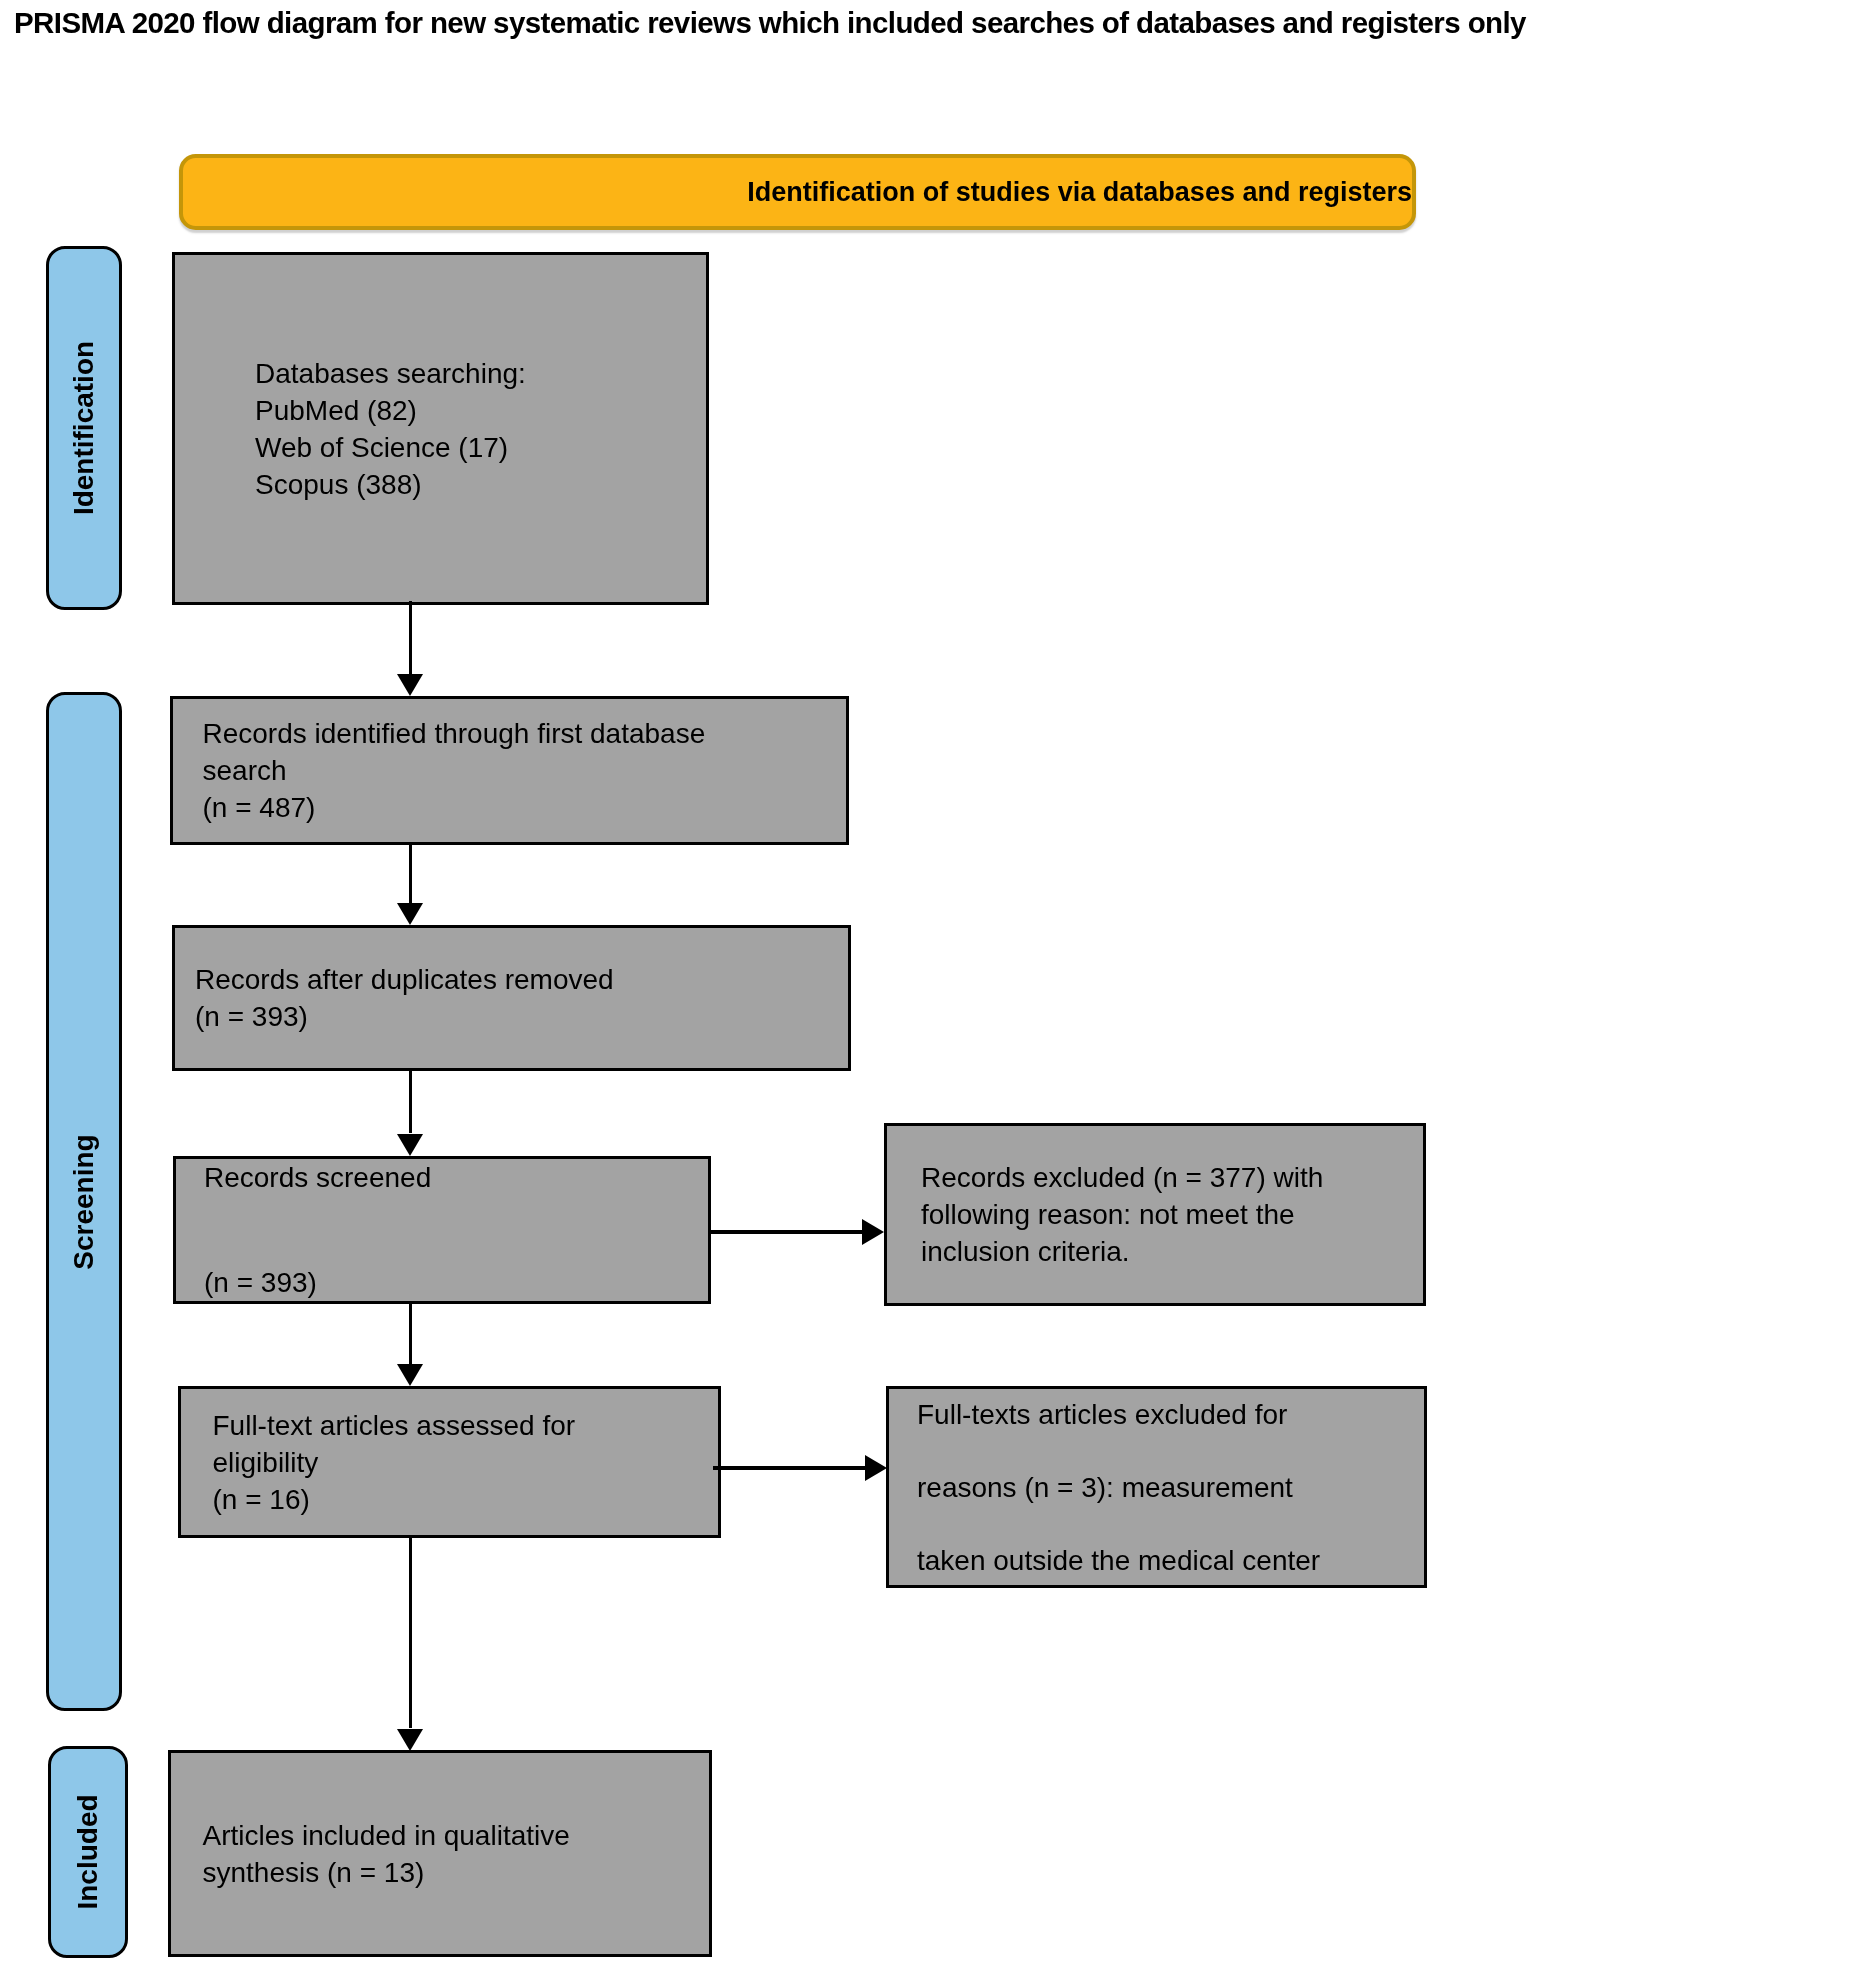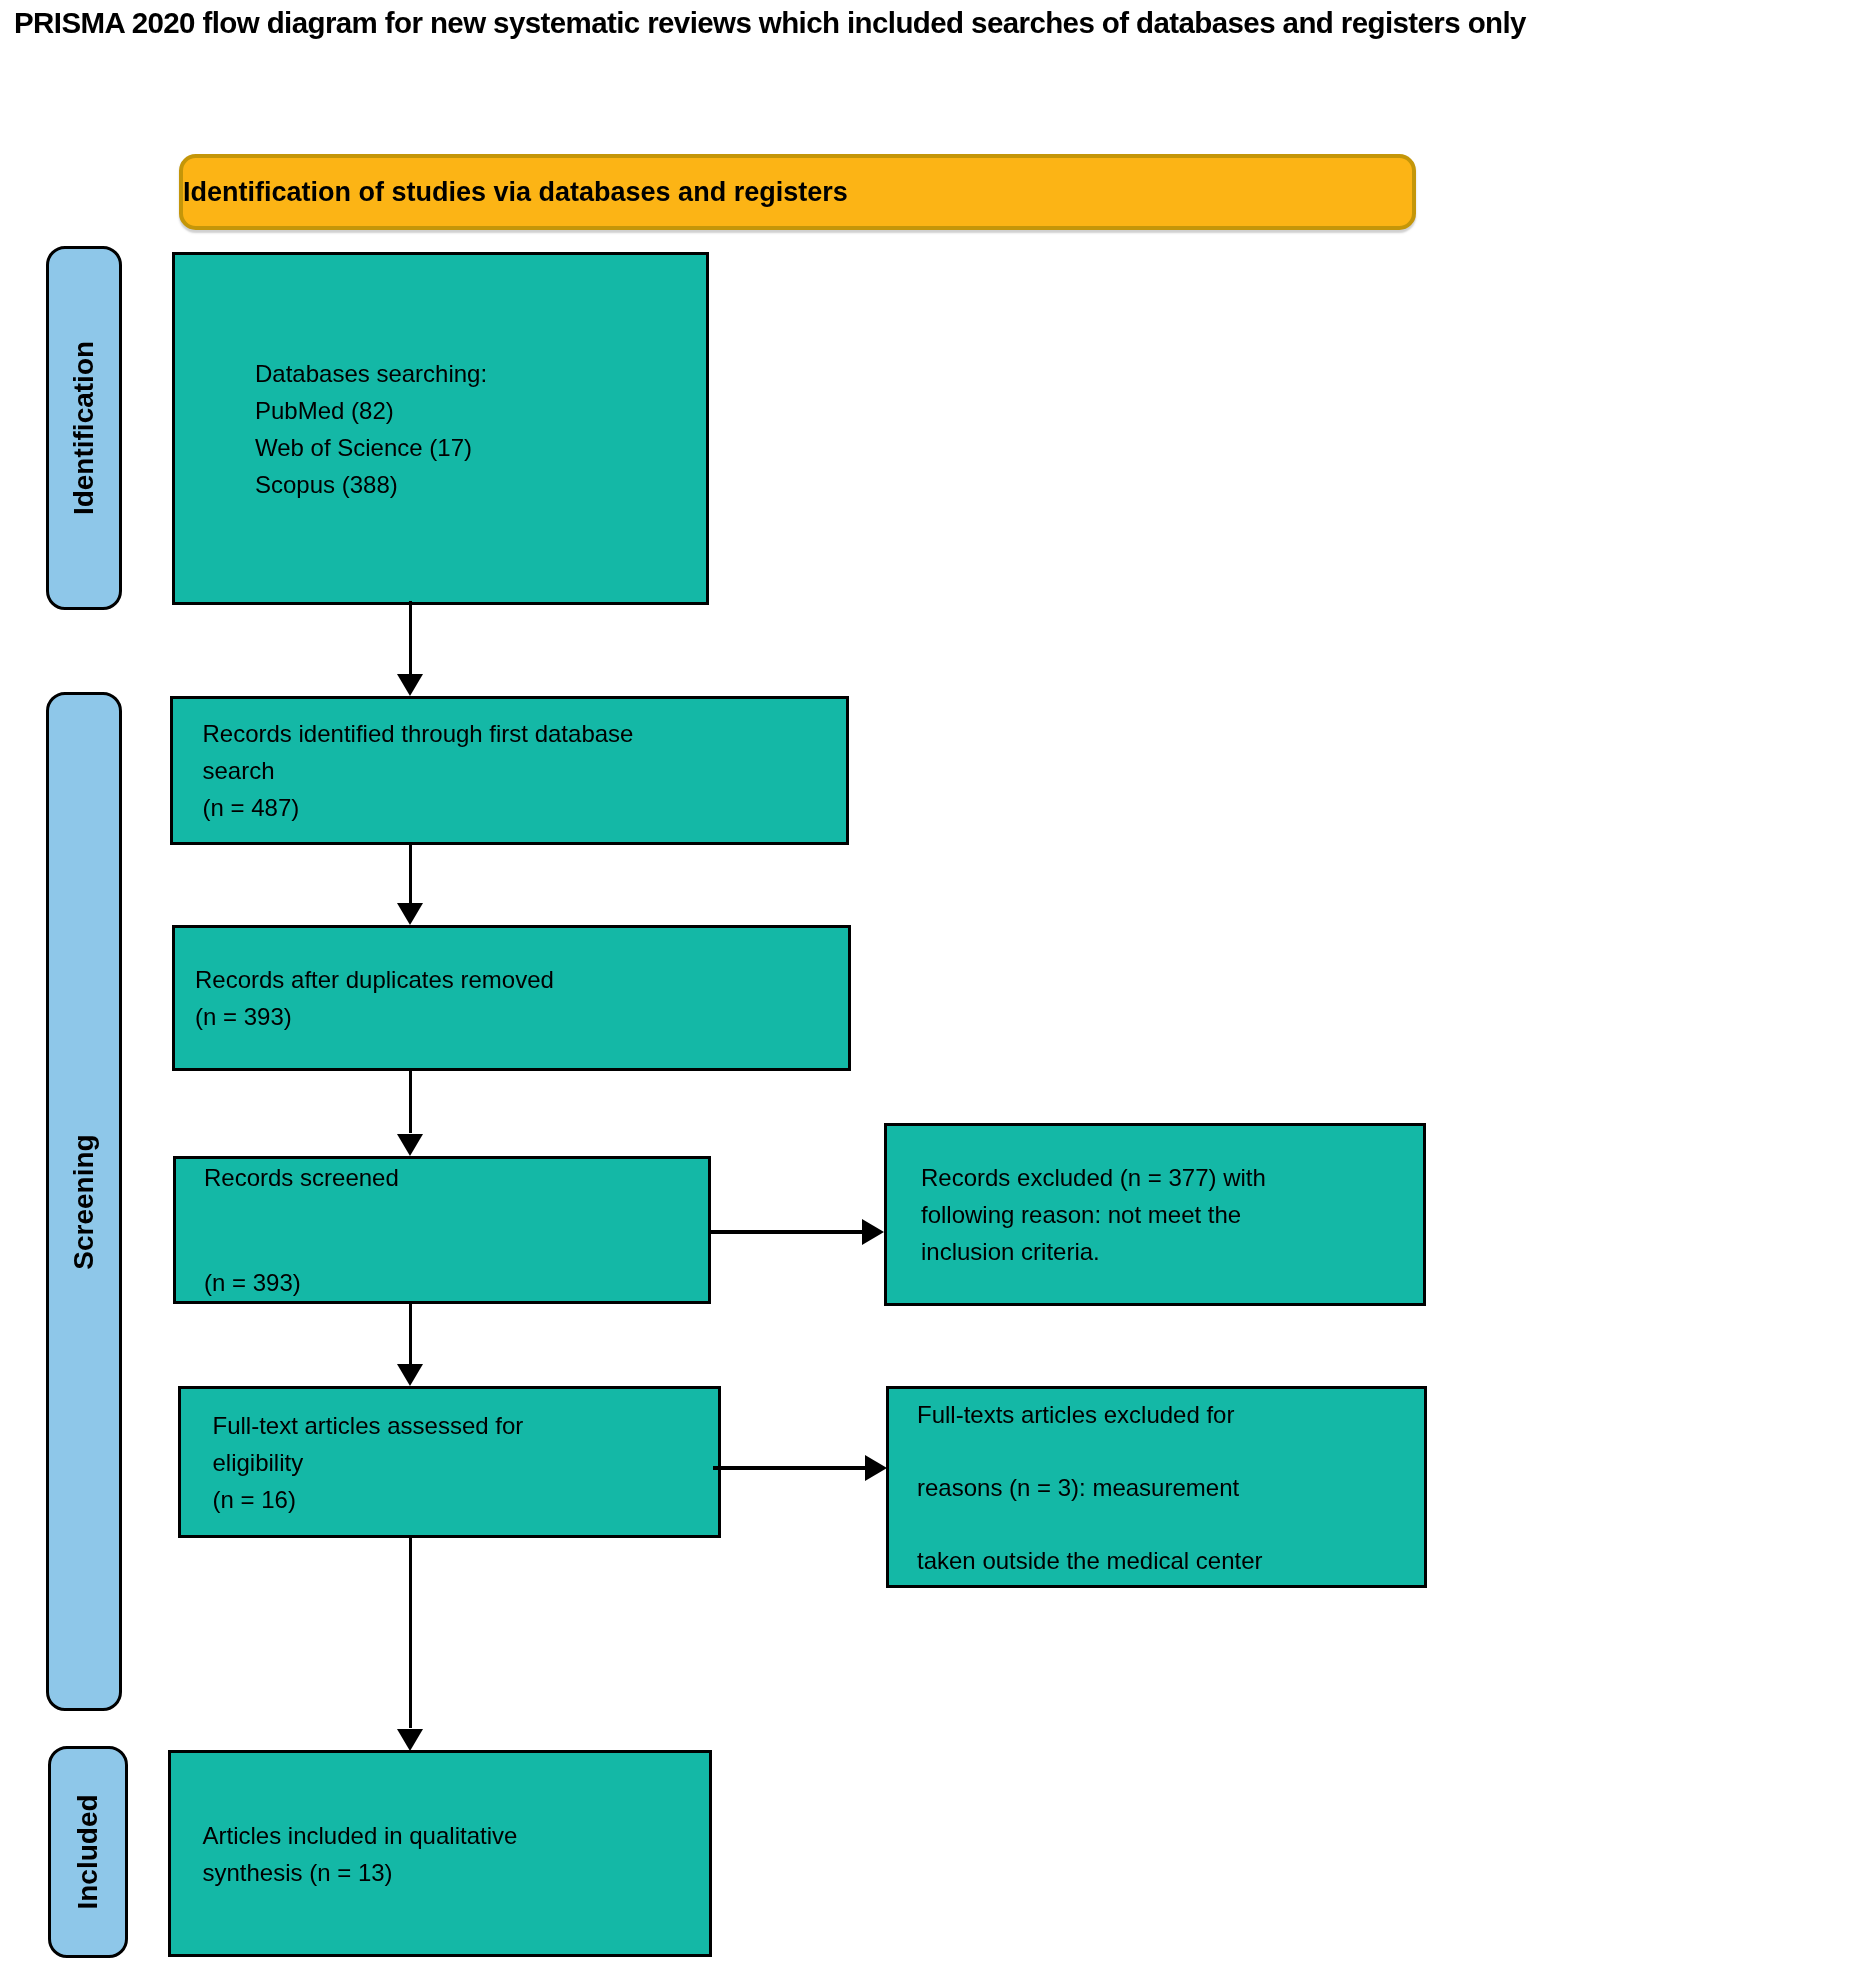--- a/index.html
+++ b/index.html
@@ -31,21 +31,21 @@
     left: 179px;
     top: 154px;
     width: 1237px;
     height: 76px;
     box-sizing: border-box;
     background: #FCB415;
     border: 4.5px solid #C49609;
     border-radius: 16.7px;
     display: flex;
     align-items: center;
-    justify-content: flex-start;
+    justify-content: flex-end;
     font-size: 27px;
     font-weight: bold;
     box-shadow: 0 2.6px 1.9px rgba(120,120,120,0.35);
   }
   .stage {
     position: absolute;
     box-sizing: border-box;
     background: #8EC7E9;
     border: 3.9px solid #000000;
     border-radius: 19px;
@@ -58,26 +58,26 @@
     white-space: nowrap;
     font-size: 28px;
     font-weight: bold;
   }
   #stage-identification { left: 46px;  top: 246px;  width: 76px; height: 364px; }
   #stage-screening      { left: 46px;  top: 692px; width: 76px; height: 1019px; }
   #stage-included       { left: 48px;  top: 1746px; width: 80px; height: 212px; }
   .box {
     position: absolute;
     box-sizing: border-box;
-    background: #14b8a6;
+    background: #a3a3a3;
     border: 3.2px solid #000000;
     display: flex;
     flex-direction: column;
     justify-content: center;
-    font-size: 24px;
+    font-size: 28px;
     line-height: 37px;
   }
   .box .text-line { white-space: nowrap; }
   #box-databases         { left: 172px;  top: 252px;  width: 537px;  height: 353px; padding-left: 80px; }
   #box-identified        { left: 170px;  top: 696px; width: 679px; height: 149px; padding-left: 29.5px; justify-content: center; }
   #box-deduplicated      { left: 172px;  top: 925px; width: 679px; height: 146px; padding-left: 20px; }
   #box-screened          { left: 173px;  top: 1156px; width: 538px;  height: 148px; padding-left: 28px; justify-content: space-between; }
   #box-excluded-records  { left: 884px; top: 1123px; width: 542px;  height: 183px; padding-left: 34px; }
   #box-fulltext          { left: 170px;  top: 1386px; width: 543px;  height: 152px; padding-left: 31.5px; margin-left: 8px; }
   #box-excluded-fulltext { left: 886px; top: 1386px; width: 541px;  height: 202px; padding-left: 28px; gap: 36px; }

